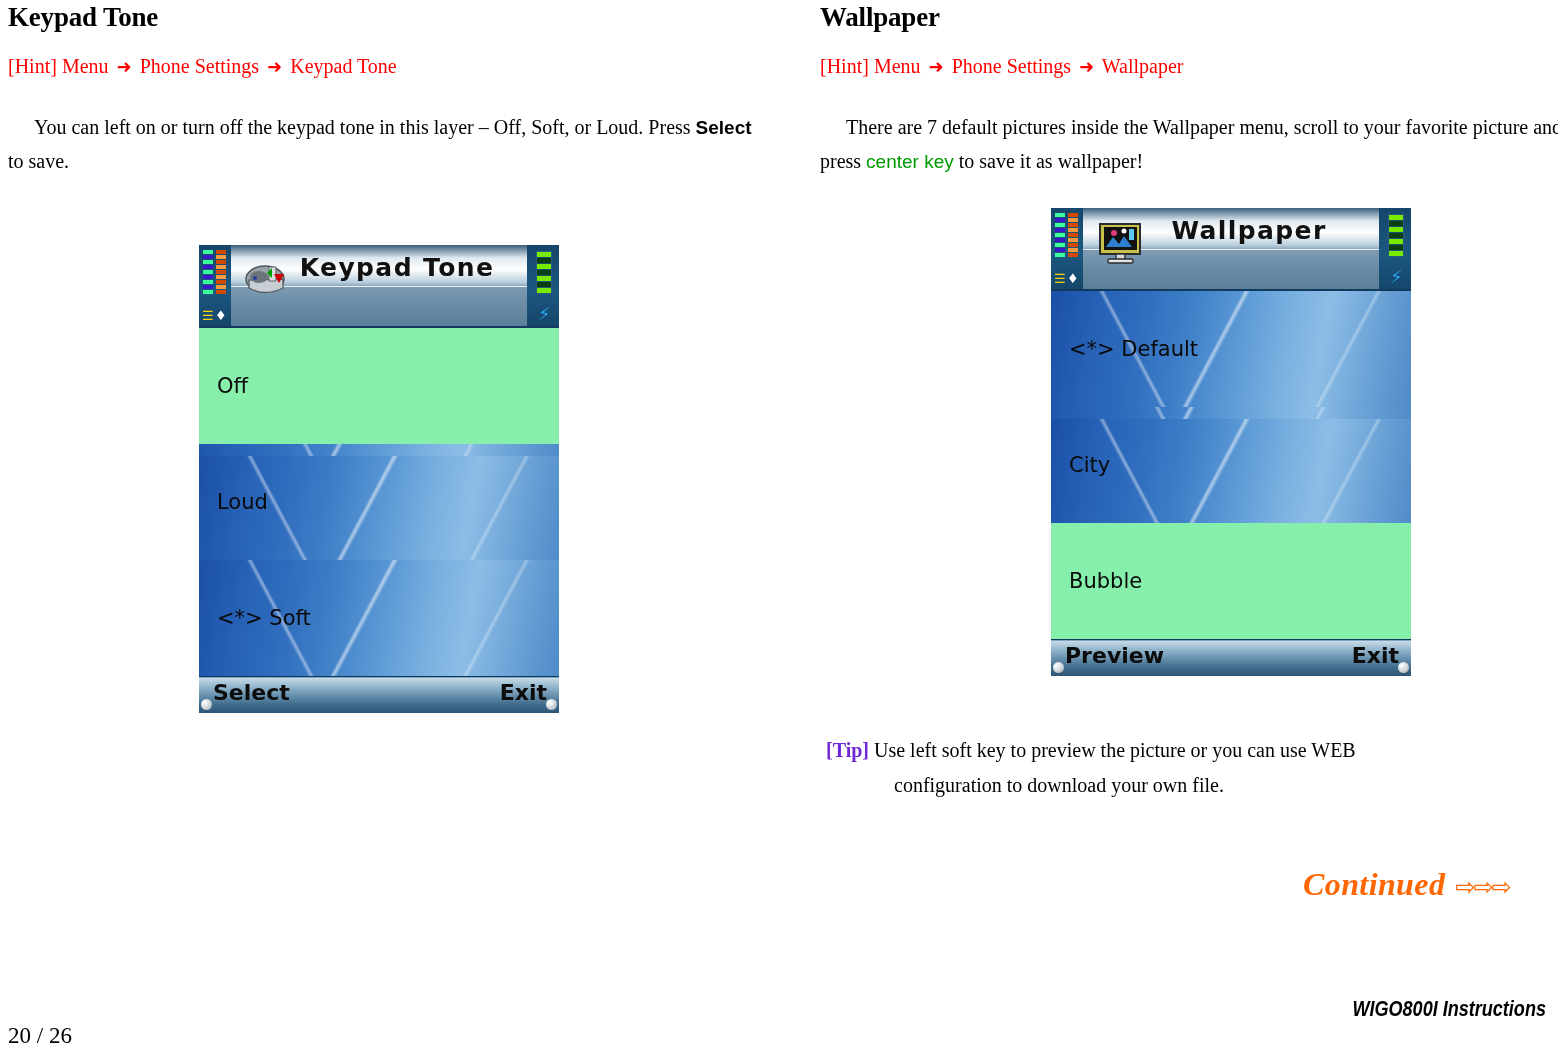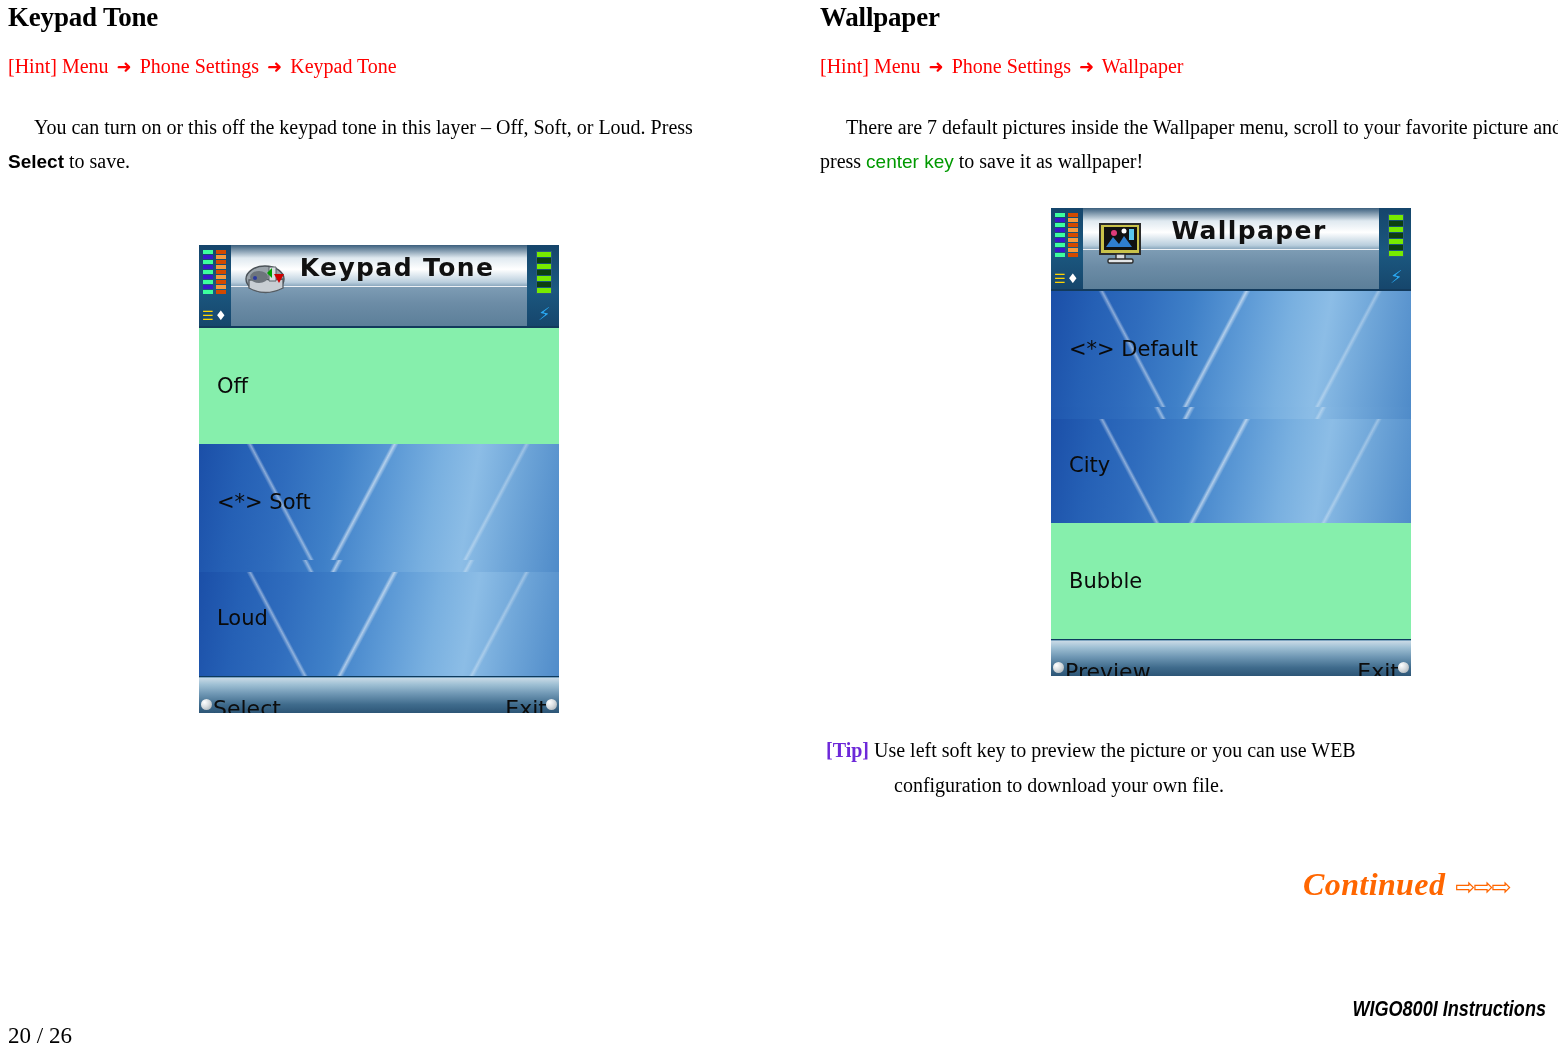--- a/index.html
+++ b/index.html
@@ -292,23 +292,23 @@
     background: linear-gradient(to bottom,
       #c9dae6 0%,
       #9fc0d4 18%,
       #6f97b4 44%,
       #3f6b8c 74%,
       #2b5374 100%);
     border-top: 1px solid #7fa5c0;
   }
   .ph-softbar .sk {
     position: absolute;
-    top: 18px;
+    top: 2px;
     font-size: 22px;
-    font-weight: normal;
+    font-weight: bold;
     color: #0c0c0c;
     font-family: "DejaVu Sans", sans-serif;
   }
   .ph-softbar .sk-left  { left: 14px; }
   .ph-softbar .sk-right { right: 12px; }
   .ph-softbar .dot {
     position: absolute;
     bottom: 4px;
     width: 11px; height: 11px;
     border-radius: 50%;
@@ -326,21 +326,21 @@
 
   <p class="hint-line">
     <span>[Hint] Menu</span>
     <span class="arrow">➜</span>
     <span>Phone Settings</span>
     <span class="arrow">➜</span>
     <span>Keypad Tone</span>
   </p>
 
   <p class="body-par">
-    <span class="indent">You can turn on or this off the keypad tone in this layer – Off, Soft, or Loud. Press </span><span class="b-sans">Select</span><span> to save.</span>
+    <span class="indent">You can left on or turn off the keypad tone in this layer – Off, Soft, or Loud. Press </span><span class="b-sans">Select</span><span> to save.</span>
   </p>
 </div>
 
 <div class="phone phone-left">
 
   <div class="ph-titlebar">
     <div class="hairline"></div>
 
     <div class="ph-status-left">
       <div class="bar-col c1">
@@ -395,26 +395,26 @@
       </div>
       <div class="bolt">⚡</div>
     </div>
   </div>
 
   <div class="ph-list">
     <div class="ph-row selected">
       <span class="label">Off</span>
     </div>
     <div class="ph-row">
+      <div class="wp wallpaper-bg" style="background-position: 0 -104px;"></div>
+      <span class="label">Loud</span>
+    </div>
+    <div class="ph-row">
       <div class="wp wallpaper-bg" style="background-position: 0 0;"></div>
       <span class="label">&lt;*&gt; Soft</span>
-    </div>
-    <div class="ph-row">
-      <div class="wp wallpaper-bg" style="background-position: 0 -104px;"></div>
-      <span class="label">Loud</span>
     </div>
   </div>
 
   <div class="ph-softbar">
     <span class="dot dot-l"></span>
     <span class="sk sk-left">Select</span>
     <span class="sk sk-right">Exit</span>
     <span class="dot dot-r"></span>
   </div>
 

